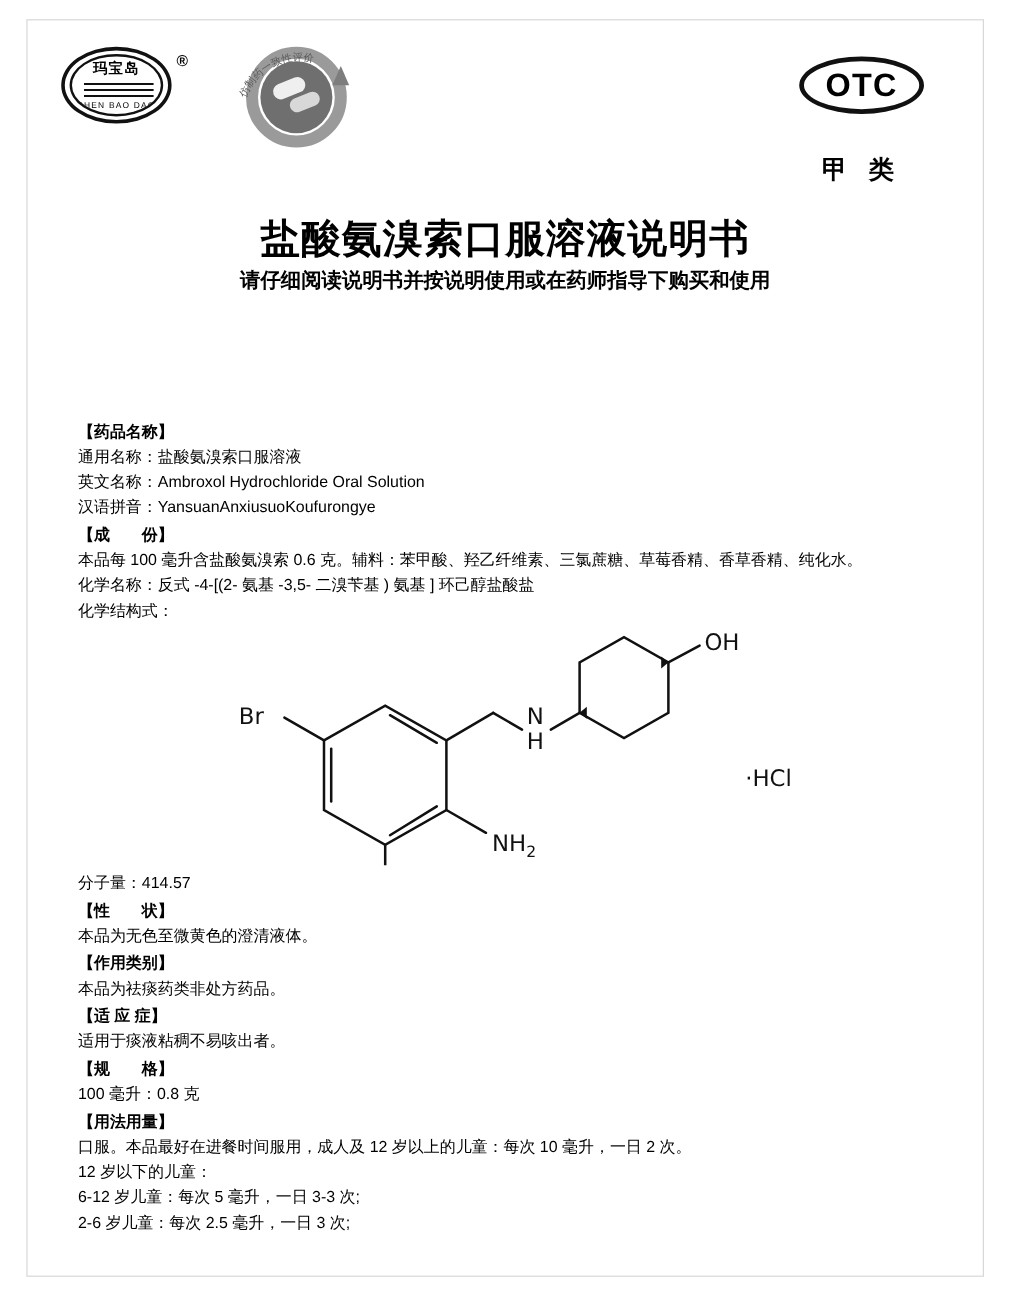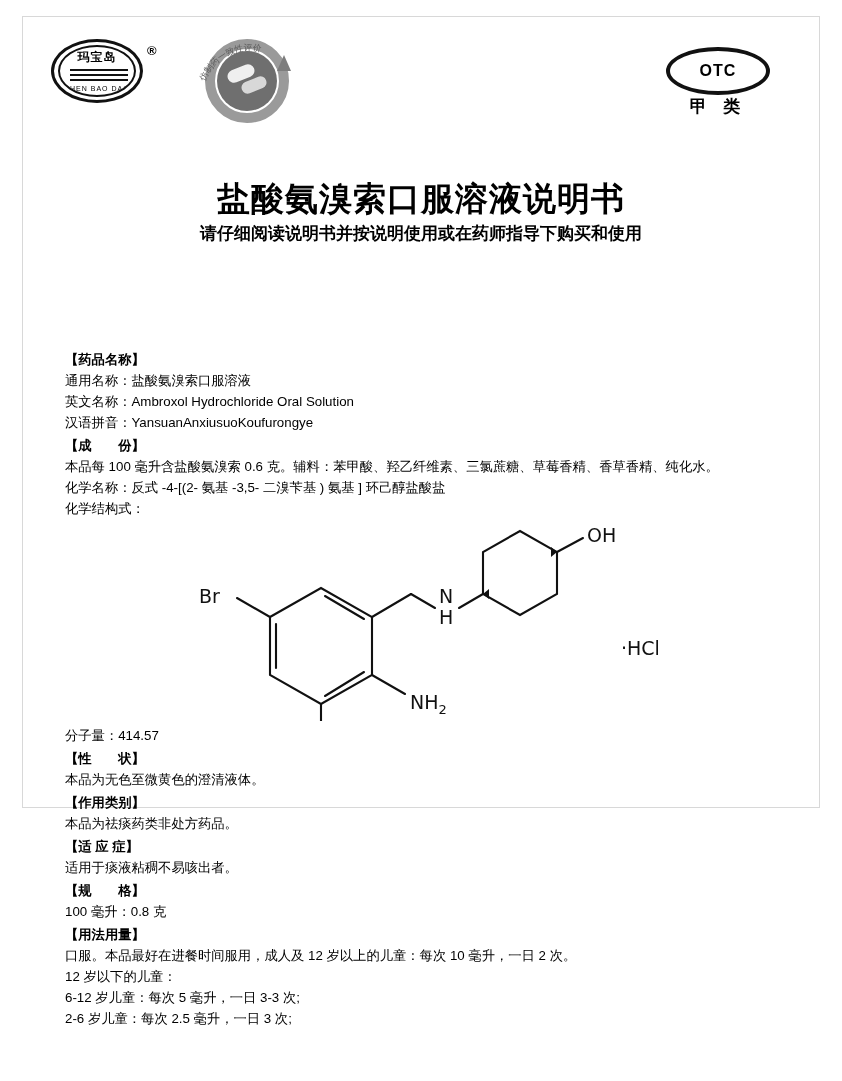--- a/index.html
+++ b/index.html
@@ -16,21 +16,21 @@
     width: 842px;
     height: 1081px;
     background: #ffffff;
     overflow: hidden;
   }
   .sheet {
     position: absolute;
     left: 22px;
     top: 16px;
     width: 798px;
-    height: 792px;
+    height: 1048px;
     background: #ffffff;
     border: 1px solid #d8d8d8;
     box-sizing: border-box;
   }
 
   
   .header {
     position: absolute;
     left: 0; top: 0; right: 0;
     height: 128px;
@@ -162,28 +162,28 @@
     width: 130px;
     text-align: center;
   }
   .otc-oval {
     width: 104px;
     height: 48px;
     margin: 0 auto;
     border: 4px solid #111;
     border-radius: 50%;
     box-sizing: border-box;
-    font-size: 16px;
+    font-size: 27px;
     font-weight: bold;
     line-height: 40px;
     letter-spacing: 1px;
   }
   .otc-sub {
-    margin-top: 0;
-    font-size: 17px;
+    margin-top: 32px;
+    font-size: 21px;
     font-weight: bold;
     letter-spacing: 6px;
   }
 
   
   .title-wrap {
     position: absolute;
     left: 0; right: 0;
     top: 160px;
     text-align: center;

